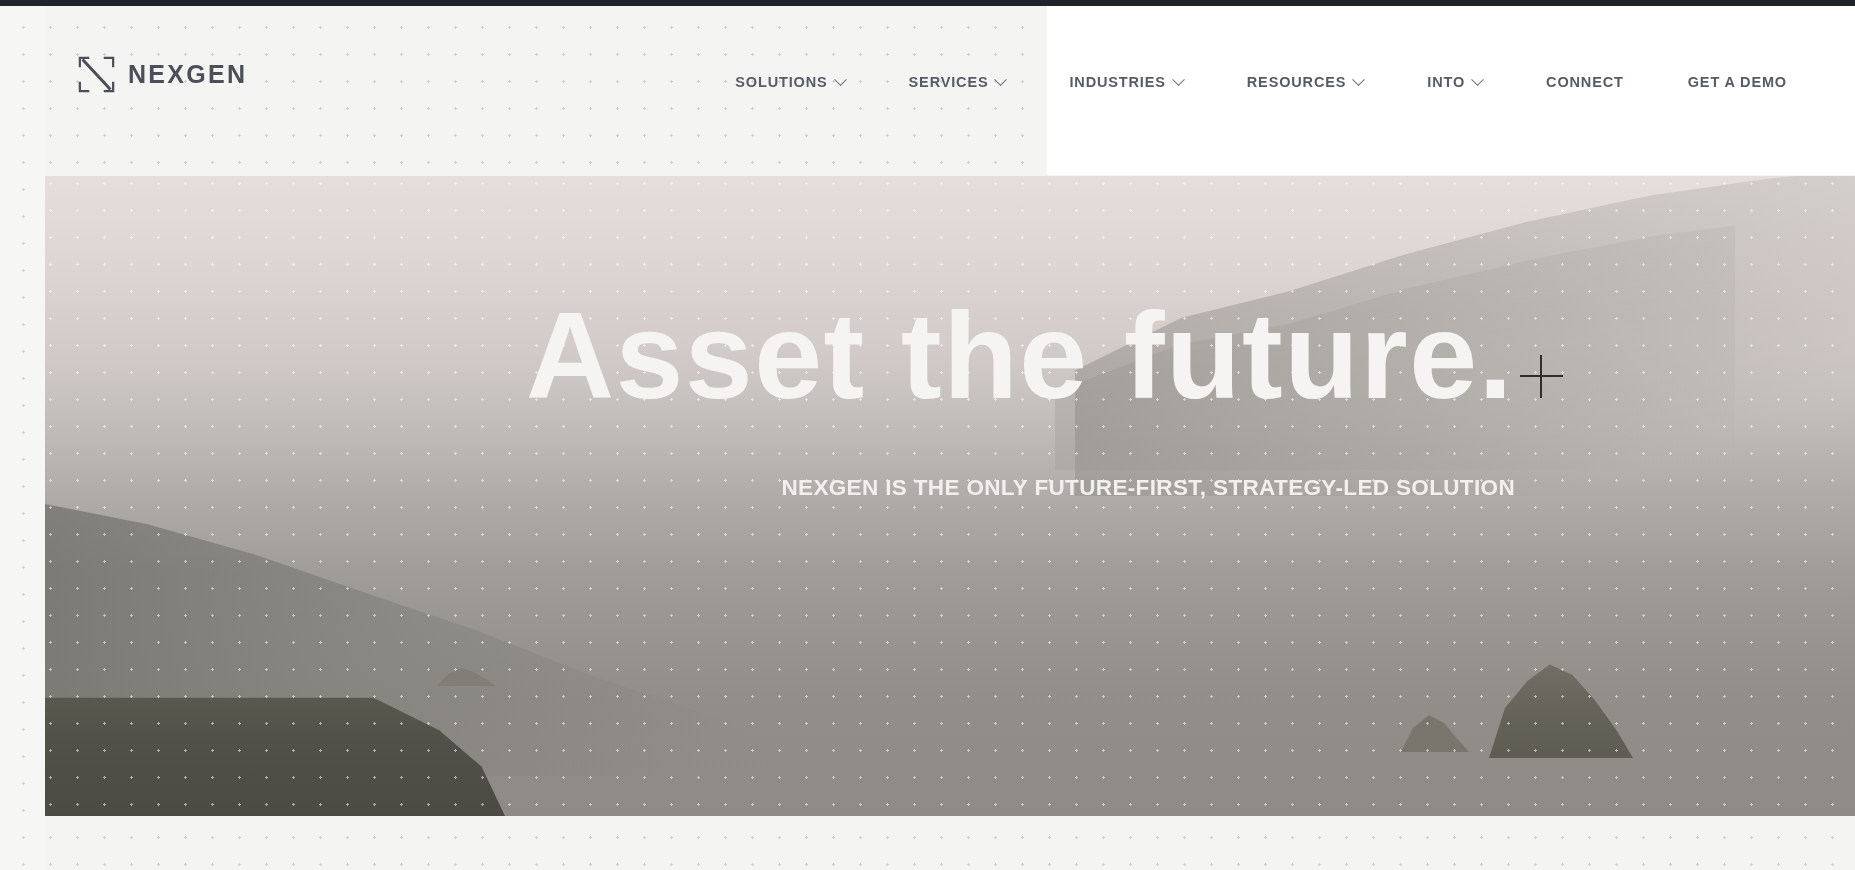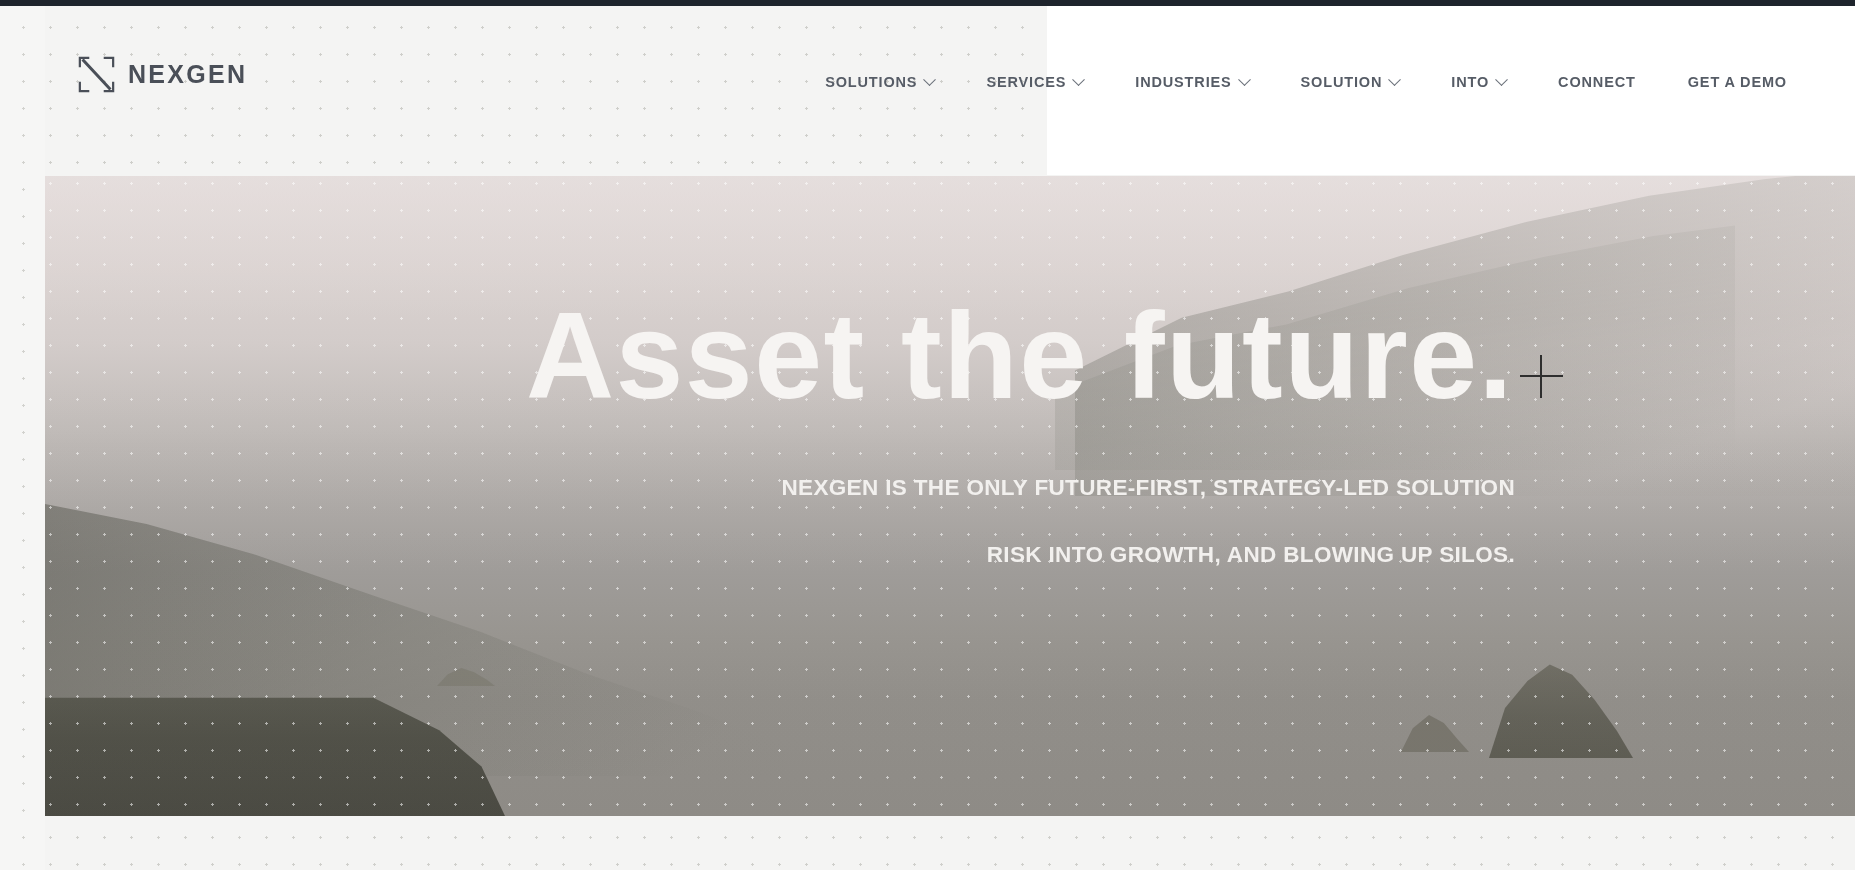--- a/index.html
+++ b/index.html
@@ -88,21 +88,21 @@
     line-height: 1;
     white-space: nowrap;
   }
 
   .main-nav {
     position: absolute;
     right: 42px;
     top: 62px;
     display: flex;
     align-items: center;
-    gap: 0px;
+    gap: 12px;
   }
   .nav-item {
     display: flex;
     align-items: center;
     gap: 8px;
     padding: 6px 26px;
     font-size: 14.5px;
     font-weight: 700;
     letter-spacing: 0.85px;
     color: #565c66;
@@ -336,21 +336,21 @@
         <span>SERVICES</span>
         <span class="chev"></span>
       </a>
 
       <a class="nav-item" href="#">
         <span>INDUSTRIES</span>
         <span class="chev"></span>
       </a>
 
       <a class="nav-item" href="#">
-        <span>SOLUTION</span>
+        <span>RESOURCES</span>
         <span class="chev"></span>
       </a>
 
       <a class="nav-item" href="#">
         <span>INTO</span>
         <span class="chev"></span>
       </a>
 
       <a class="nav-item" href="#">
         <span>CONNECT</span>
@@ -376,21 +376,20 @@
       <div class="hero-mist"></div>
     </div>
 
     <div class="dot-grid-hero"></div>
 
     <div class="hero-copy">
       <h1 class="hero-title">Asset the future.</h1>
       <p class="hero-sub">
         <span>NEXGEN IS THE ONLY FUTURE-FIRST, STRATEGY-LED SOLUTION</span><br>
         <br>
-        <span>RISK INTO GROWTH, AND BLOWING UP SILOS.</span>
       </p>
     </div>
 
   </section>
 
   <div class="crosshair">
     <i class="h"></i>
     <i class="v"></i>
   </div>
 

